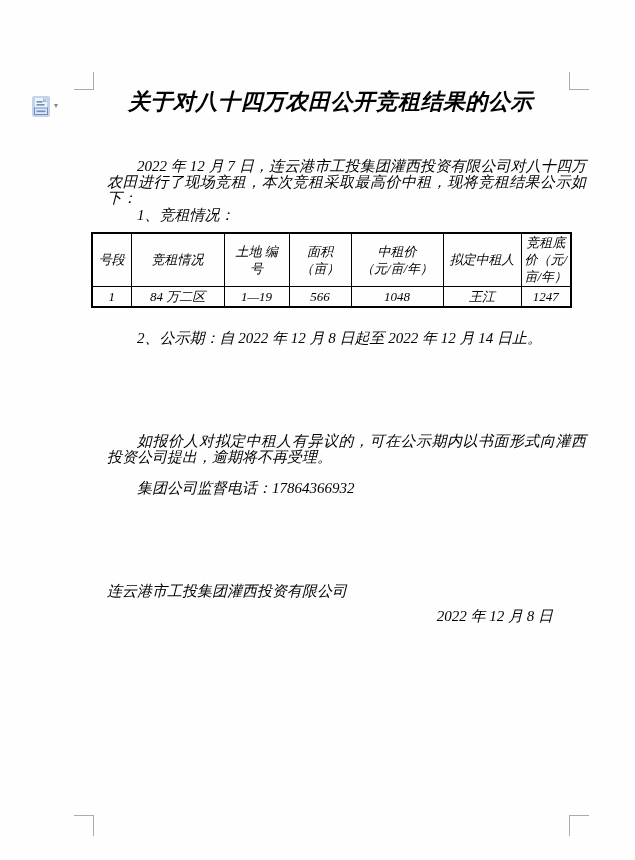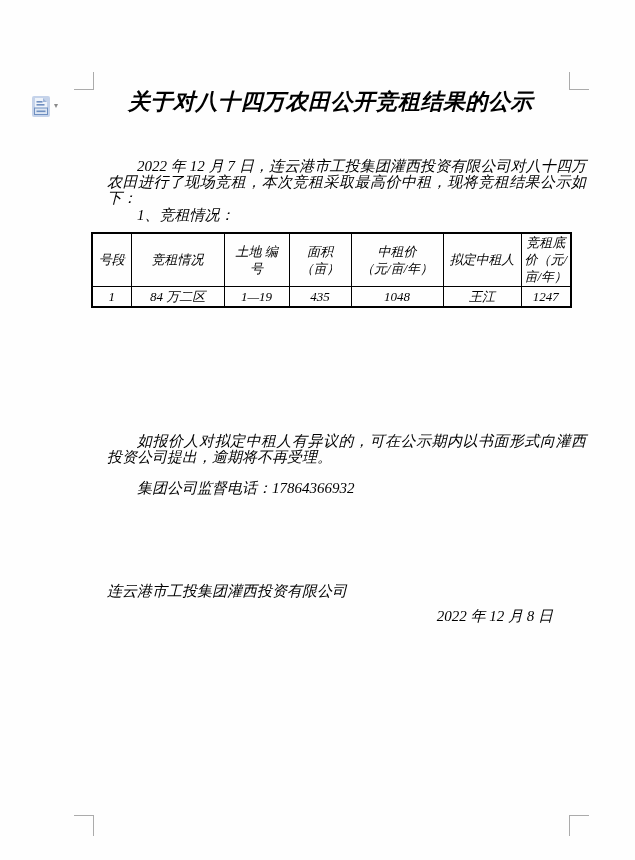--- a/index.html
+++ b/index.html
@@ -108,28 +108,29 @@
 （元/亩/年）</th>
           <th>拟定中租人</th>
           <th>竞租底
 价（元/
 亩/年）</th>
         </tr>
         <tr class="datarow">
           <td>1</td>
           <td>84 万二区</td>
           <td>1—19</td>
-          <td>435</td>
+          <td>566</td>
           <td>1048</td>
           <td>王江</td>
           <td>1247</td>
         </tr>
       </tbody>
     </table>
 
+    <div class="blk indent p-sec2">2、公示期：自 2022 年 12 月 8 日起至 2022 年 12 月 14 日止。</div>
 
     <div class="blk indent p-objection">如报价人对拟定中租人有异议的，可在公示期内以书面形式向灌西投资公司提出，逾期将不再受理。</div>
 
 
     <div class="blk indent p-phone2">集团公司监督电话：17864366932</div>
 
     <div class="blk p-company">连云港市工投集团灌西投资有限公司</div>
 
     <div class="blk p-date">2022 年 12 月 8 日</div>
 

